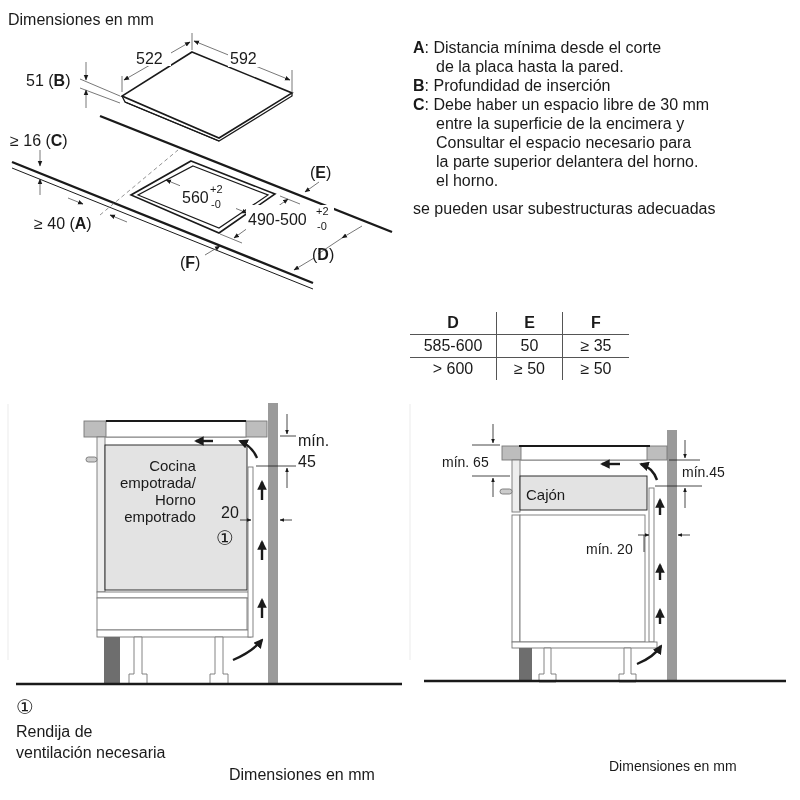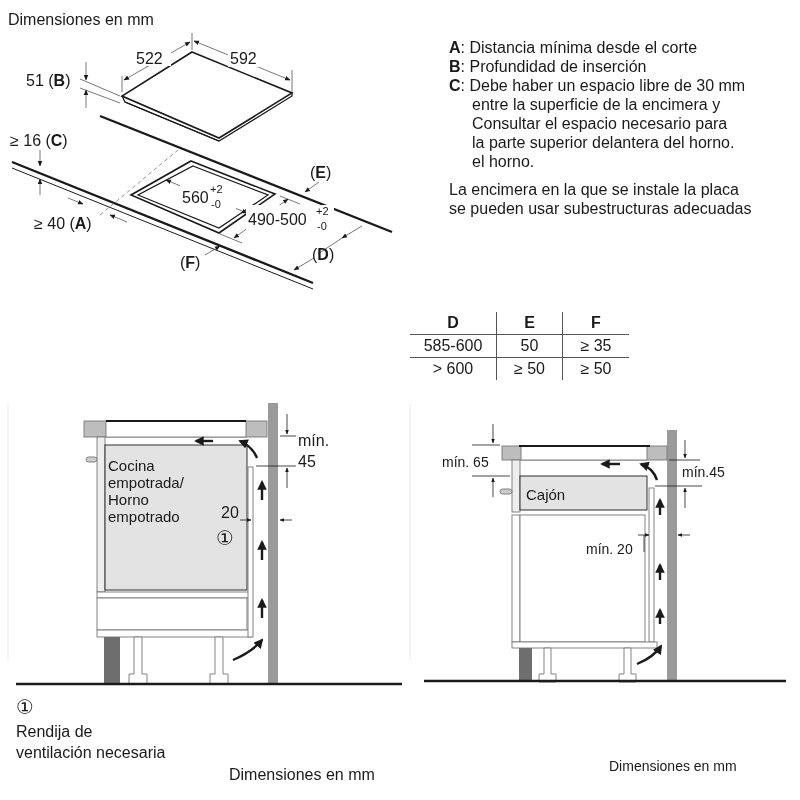--- a/index.html
+++ b/index.html
@@ -5,21 +5,21 @@
   html, body { margin: 0; padding: 0; background: #ffffff; }
   body { width: 800px; height: 800px; position: relative; overflow: hidden;
          font-family: "Liberation Sans", "DejaVu Sans", sans-serif; color: #1a1a1a; }
   .abs { position: absolute; }
   .t16 { font-size: 16px; line-height: 19px; }
   .t15 { font-size: 15px; line-height: 18px; }
   .t14 { font-size: 14px; line-height: 17px; }
   .b { font-weight: bold; }
   svg { position: absolute; left: 0; top: 0; }
   svg text { font-family: "Liberation Sans", "DejaVu Sans", sans-serif; fill: #1a1a1a; }
-  .legend-line { white-space: nowrap; margin-left: 36px; }
+  .legend-line { white-space: nowrap; }
   .indent { padding-left: 28px; }
   table.dims { position: absolute; left: 410px; top: 312px; border-collapse: collapse;
                font-size: 16px; }
   table.dims th, table.dims td { text-align: center; padding: 1px 0; height: 20px; }
   table.dims th { font-weight: bold; }
   table.dims .c1 { width: 86px; }
   table.dims .c2 { width: 65px; border-left: 1.5px solid #555; }
   table.dims .c3 { width: 66px; border-left: 1.5px solid #555; }
   table.dims tr.hdr th { border-bottom: 1.5px solid #555; }
   table.dims tr.r1 td { border-bottom: 1.5px solid #555; }
@@ -112,33 +112,33 @@
   </g>
   <text x="312" y="260" font-size="16">(<tspan font-weight="bold">D</tspan>)</text>
 
   <line x1="205" y1="255" x2="220" y2="246" stroke="#555" stroke-width="0.8" marker-end="url(#ah)"></line>
   <text x="180" y="268" font-size="16">(<tspan font-weight="bold">F</tspan>)</text>
 </svg>
 
 <div class="abs t16" style="left:413px;top:38px;">
   <div>
     <div class="legend-line"><span class="b">A</span>: <span>Distancia mínima desde el corte</span></div>
+    <div class="legend-line indent" style="padding-left:23px">de la placa hasta la pared.</div>
   </div>
   <div>
     <div class="legend-line"><span class="b">B</span>: <span>Profundidad de inserción</span></div>
   </div>
   <div>
     <div class="legend-line"><span class="b">C</span>: <span>Debe haber un espacio libre de 30 mm</span></div>
     <div class="legend-line" style="padding-left:23px">entre la superficie de la encimera y</div>
     <div class="legend-line" style="padding-left:23px">Consultar el espacio necesario para</div>
     <div class="legend-line" style="padding-left:23px">la parte superior delantera del horno.</div>
     <div class="legend-line" style="padding-left:23px">el horno.</div>
   </div>
   <div style="margin-top:9px;">
-    <div class="legend-line">La encimera en la que se instale la placa</div>
     <div class="legend-line">se pueden usar subestructuras adecuadas</div>
   </div>
 </div>
 
 <table class="dims">
   <tbody>
       <tr class="hdr">
     <th class="c1">D</th>
     <th class="c2">E</th>
     <th class="c3">F</th>
@@ -263,18 +263,18 @@
 </svg>
 
 <div class="abs" style="left:16px;top:697px;font-size:20px;line-height:20px;">①</div>
 <div class="abs t16" style="left:16px;top:721px;line-height:21px;">
   <div>Rendija de</div>
   <div>ventilación necesaria</div>
 </div>
 <div class="abs t16" style="left:229px;top:765px;">Dimensiones en mm</div>
 <div class="abs t14" style="left:609px;top:758px;">Dimensiones en mm</div>
 
-<div class="abs t15" style="left:108px;top:457px;line-height:17px;">
+<div class="abs t15" style="left:120px;top:457px;line-height:17px;text-align:right;">
   <div>Cocina</div>
   <div>empotrada/</div>
   <div>Horno</div>
   <div>empotrado</div>
 </div>
 
 </body></html>

